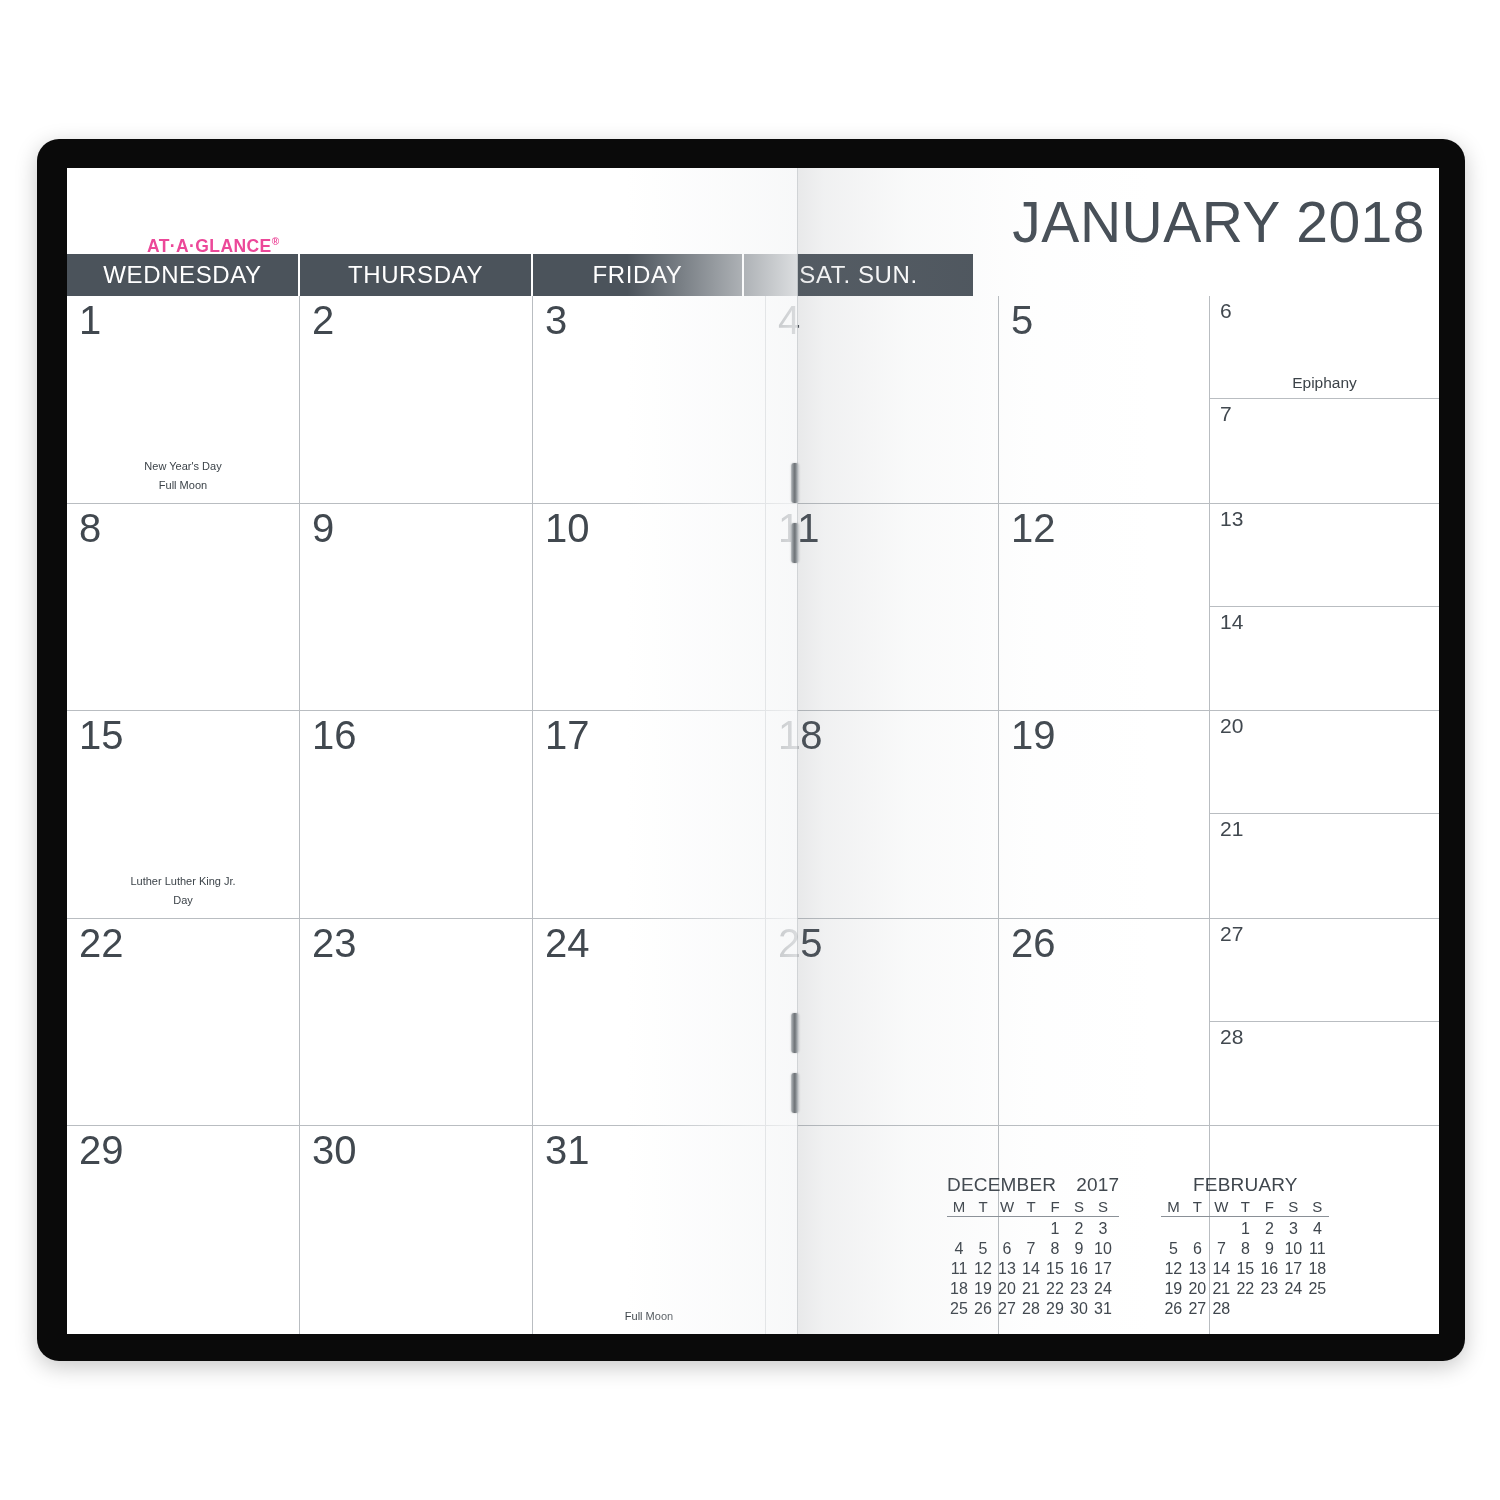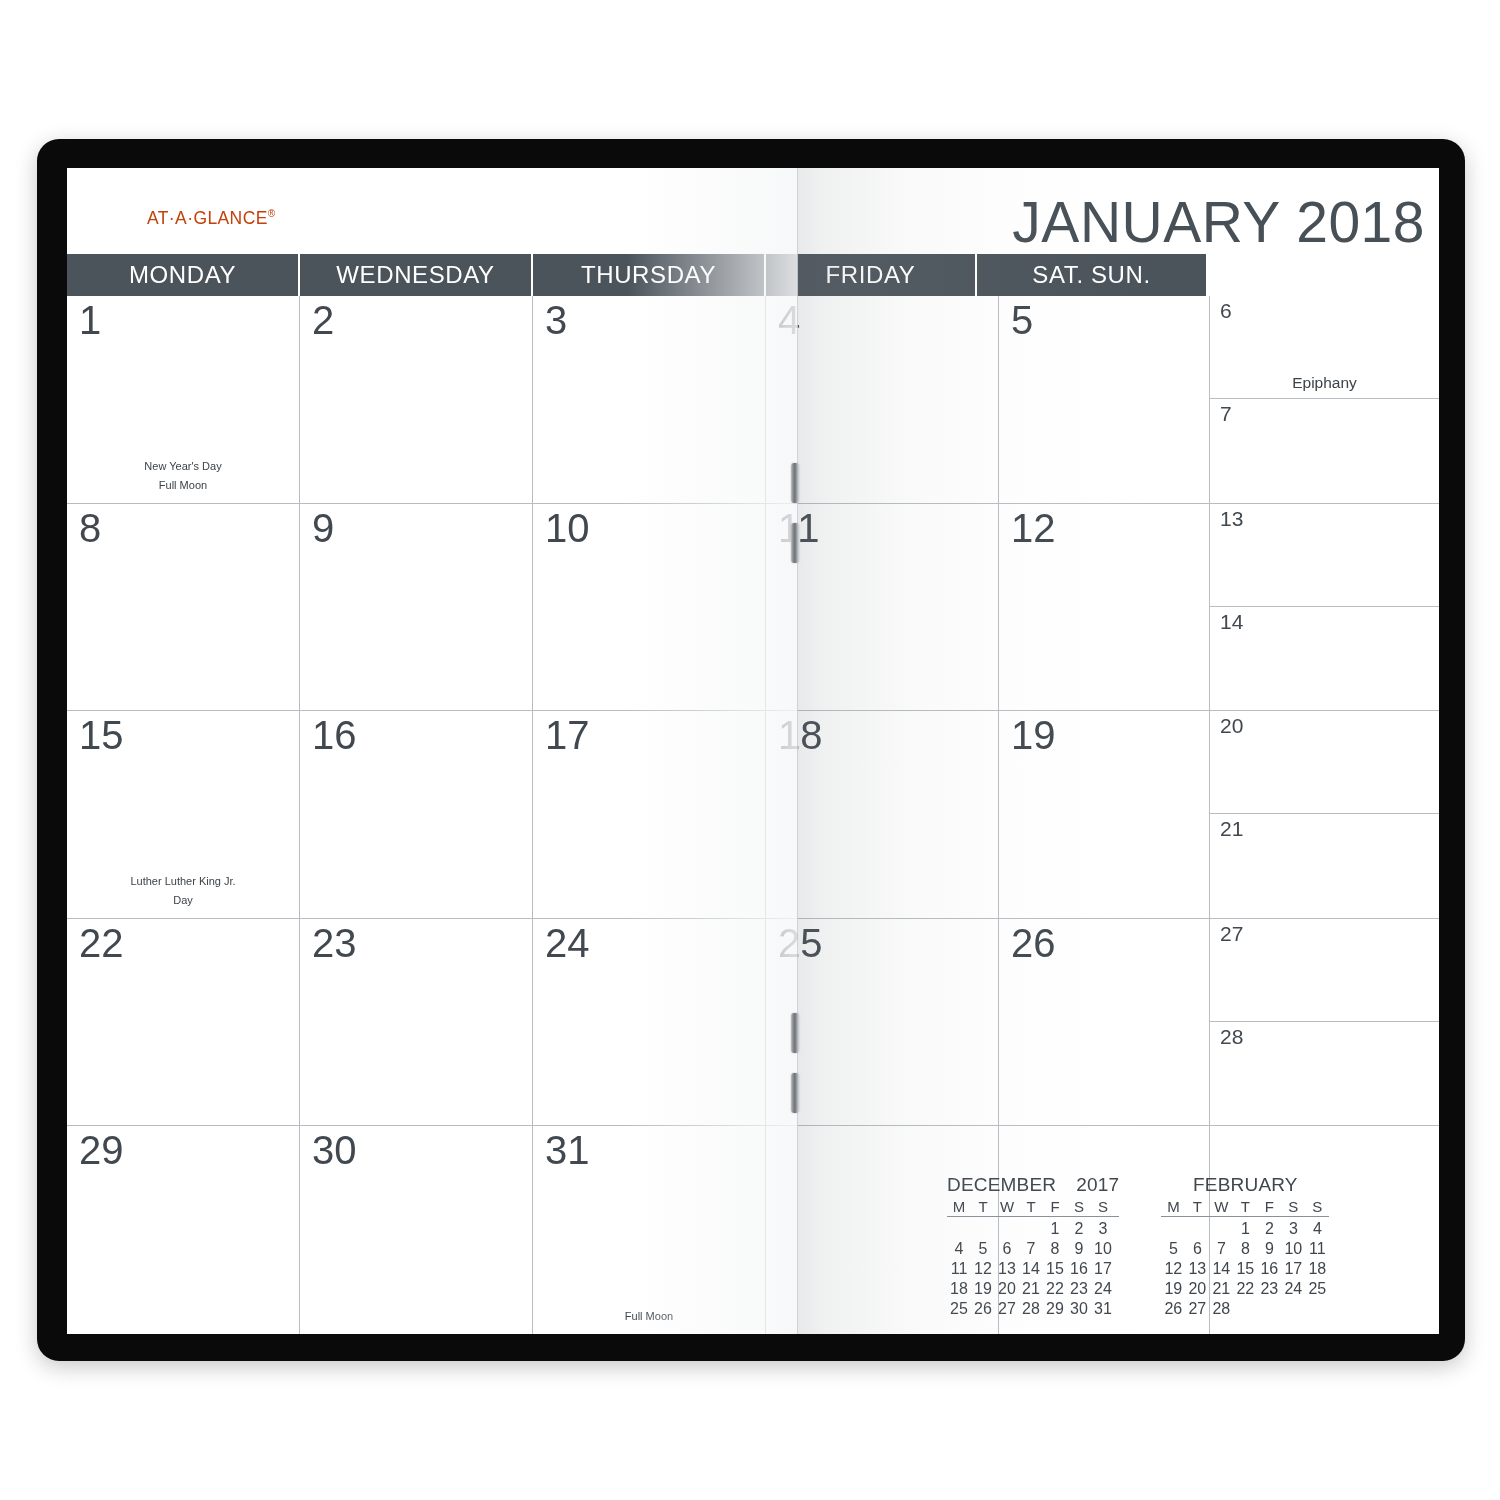--- a/index.html
+++ b/index.html
@@ -77,25 +77,25 @@
   
   #title-band {
     position: absolute;
     left: 0; top: 0;
     width: 1372px;
     height: 86px;
   }
   #brand-logo {
     position: absolute;
     left: 80px;
-    top: 40px;
+    top: 68px;
     font-size: 17.5px;
     letter-spacing: 0.4px;
-    color: #c2410c;
-    font-weight: 400;
+    color: #ec4899;
+    font-weight: 700;
     white-space: nowrap;
   }
   #brand-logo .reg { font-size: 10px; vertical-align: super; }
   #month-title {
     position: absolute;
     right: 14px;
     top: 26px;
     font-size: 57px;
     line-height: 57px;
     font-weight: 400;
@@ -260,21 +260,20 @@
   <div id="page-spread">
 
     <div id="left-sheen"></div>
 
     <div id="title-band">
       <div id="brand-logo"><span>AT·A·GLANCE</span><span class="reg">®</span></div>
       <div id="month-title">JANUARY 2018</div>
     </div>
 
     <div id="weekday-header">
-        <div class="wk-head" style="width: 233px;">MONDAY</div>
         <div class="wk-head" style="width: 233px;">WEDNESDAY</div>
         <div class="wk-head" style="width: 233px;">THURSDAY</div>
         <div class="wk-head" style="width: 211px;">FRIDAY</div>
         <div class="wk-head" style="width: 229px;">SAT. SUN.</div>
       </div>
 
     <div id="grid-body">
         <div class="week-row" style="height: 207.6px;">
           <div class="day-cell" style="width: 233px;">
             <div class="daynum">1</div>

